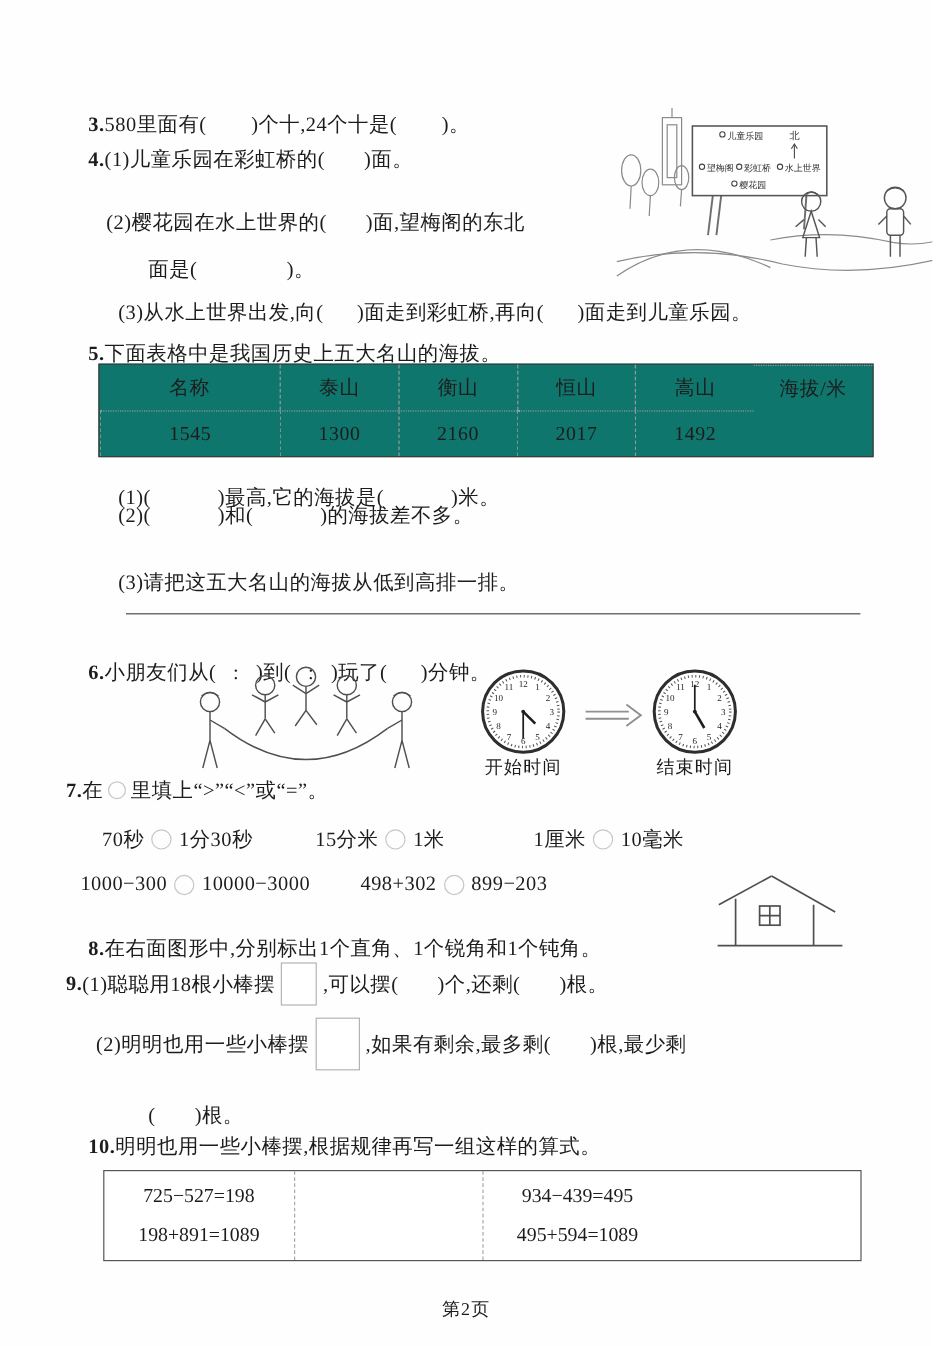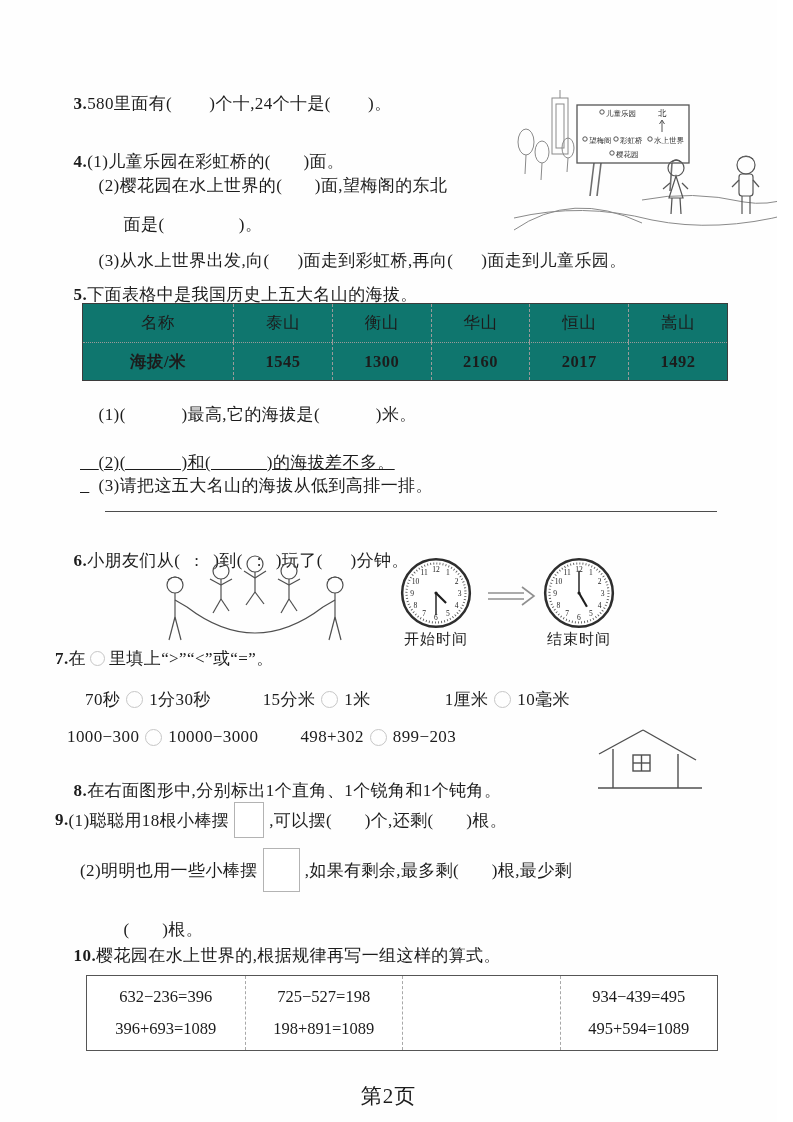--- a/index.html
+++ b/index.html
@@ -12,41 +12,41 @@
   .flexline { position:absolute; display:flex; align-items:center; font-size:17px; white-space:pre; letter-spacing:.4px; }
   .qnum { font-weight:bold; }
   .abs { position:absolute; }
   svg text { font-family:"Liberation Serif","DejaVu Serif",serif; }
   .cmp-circle { display:inline-block; width:17px; height:17px; border:1px solid #c6c6c6; border-radius:50%; margin:0 6px; flex:0 0 auto; }
   .cmp-circle.small { width:15px; height:15px; margin:0 4px; }
   .sq-box { display:inline-block; border:1px solid #b3b3b3; background:#fff; margin:0 5px; flex:0 0 auto; }
   .q5-table { position:absolute; left:82px; top:303px; width:646px; border:1.6px solid #3c3c3c; display:grid; grid-template-columns:150px repeat(5,1fr); background:#0f766e; }
   .q5-table > div { height:38px; display:flex; align-items:center; justify-content:center; font-size:16.5px; letter-spacing:.5px; }
   .bl { border-left:1px dashed #9a9a9a; }
-  .bt { border-top:1px dotted #9a9a9a;font-weight:bold; }
+  .bt { border-top:1px dotted #9a9a9a; }
   .answer-line { position:absolute; left:105px; top:511px; width:612px; border-top:1.5px solid #4c4c4c; }
   .clock-label { position:absolute; width:90px; text-align:center; font-size:15px; letter-spacing:1px; }
   .q10-table { position:absolute; left:86px; top:975px; width:632px; height:76px; border:1.2px solid #555; display:grid; grid-template-columns:1fr 1fr 1fr 1fr; background:#fff; }
   .q10-col { display:flex; flex-direction:column; justify-content:space-evenly; align-items:center; font-size:16.5px; }
   .q10-col + .q10-col { border-left:1px dashed #a8a8a8; }
-  .footer { position:absolute; left:0; top:1082px; width:100%; text-align:center; font-size:21px; letter-spacing:1px; }
+  .footer { position:absolute; left:0; top:1082px; width:100%; text-align:center; font-size:15px; letter-spacing:1px; }
 </style>
 </head>
 <body>
 
 <div class="page">
 
   <div class="line" style="left:55px; top:70px;">
     <span class="qnum">3.</span><span>580里面有(        )个十,24个十是(        )。</span>
   </div>
 
-  <div class="line" style="left:55px; top:128px;">
+  <div class="line" style="left:55px; top:99px;">
     <span class="qnum">4.</span><span>(1)儿童乐园在彩虹桥的(       )面。</span>
   </div>
-  <div class="line" style="left:80px; top:152px;">
+  <div class="line" style="left:70px; top:152px;">
     <span>(2)樱花园在水上世界的(       )面,望梅阁的东北</span>
   </div>
   <div class="line" style="left:105px; top:191px;">
     <span>面是(                )。</span>
   </div>
   <div class="line" style="left:80px; top:227px;">
     <span>(3)从水上世界出发,向(      )面走到彩虹桥,再向(      )面走到儿童乐园。</span>
   </div>
 
   <svg class="abs" style="left:512px; top:90px;" width="280" height="145" viewBox="0 0 280 145">
@@ -108,35 +108,34 @@
   </svg>
 
   <div class="line" style="left:55px; top:261px;">
     <span class="qnum">5.</span><span>下面表格中是我国历史上五大名山的海拔。</span>
   </div>
 
   <div class="q5-table">
     <div>名称</div>
     <div class="bl">泰山</div>
     <div class="bl">衡山</div>
-    <div class="bl">华山</div>
     <div class="bl">恒山</div>
     <div class="bl">嵩山</div>
     <div class="bt">海拔/米</div>
     <div class="bl bt">1545</div>
     <div class="bl bt">1300</div>
     <div class="bl bt">2160</div>
     <div class="bl bt">2017</div>
     <div class="bl bt">1492</div>
   </div>
 
   <div class="line" style="left:80px; top:381px;">
     <span>(1)(            )最高,它的海拔是(            )米。</span>
   </div>
-  <div class="line" style="left:80px; top:429px;text-decoration:underline;">
+  <div class="line" style="left:80px; top:396px;">
     <span>(2)(            )和(            )的海拔差不多。</span>
   </div>
   <div class="line" style="left:80px; top:452px;">
     <span>(3)请把这五大名山的海拔从低到高排一排。</span>
   </div>
   <div class="answer-line"></div>
 
   <div class="line" style="left:55px; top:527px;">
     <span class="qnum">6.</span><span>小朋友们从(   :   )到(   :   )玩了(      )分钟。</span>
   </div>
@@ -269,28 +268,24 @@
     <span class="qnum">9.</span><span>(1)聪聪用18根小棒摆</span><span class="sq-box" style="width:30px;height:36px;"></span><span>,可以摆(       )个,还剩(       )根。</span>
   </div>
   <div class="flexline" style="left:80px; top:846px; height:48px;">
     <span>(2)明明也用一些小棒摆</span><span class="sq-box" style="width:37px;height:44px;"></span><span>,如果有剩余,最多剩(       )根,最少剩</span>
   </div>
   <div class="line" style="left:105px; top:896px;">
     <span>(       )根。</span>
   </div>
 
   <div class="line" style="left:55px; top:922px;">
-    <span class="qnum">10.</span><span>樱花园在水上世界的,根据规律再写一组这样的算式。</span>
+    <span class="qnum">10.</span><span>明明也用一些小棒摆,根据规律再写一组这样的算式。</span>
   </div>
 
   <div class="q10-table">
-    <div class="q10-col">
-      <div>632−236=396</div>
-      <div>396+693=1089</div>
-    </div>
     <div class="q10-col">
       <div>725−527=198</div>
       <div>198+891=1089</div>
     </div>
     <div class="q10-col">
       <div></div>
       <div></div>
     </div>
     <div class="q10-col">
       <div>934−439=495</div>

